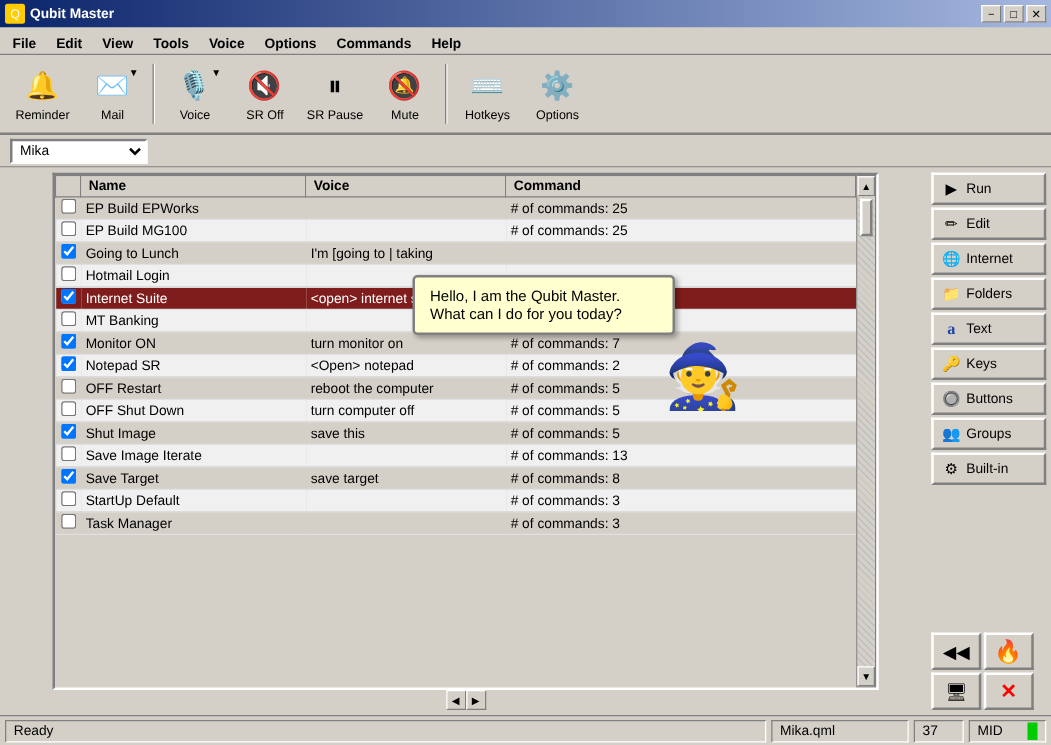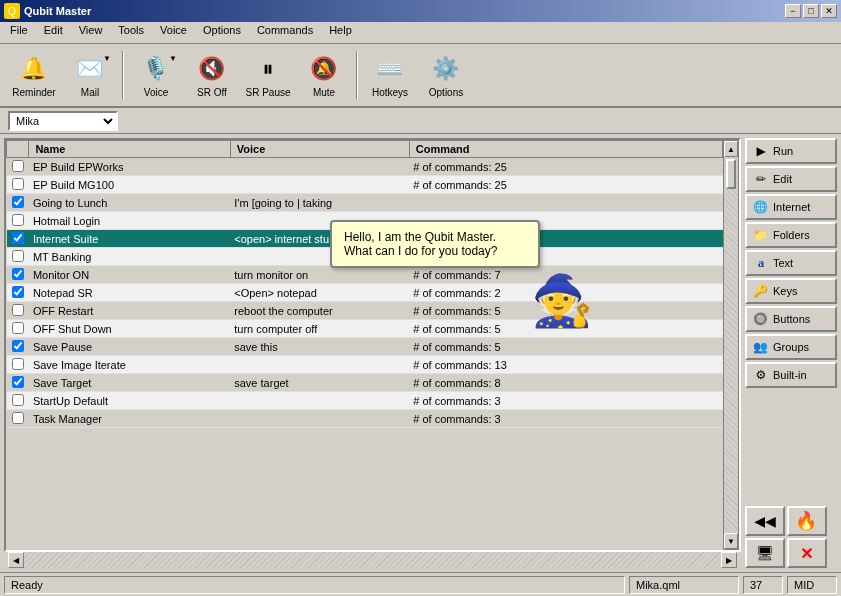--- a/index.html
+++ b/index.html
@@ -55,23 +55,24 @@
       font-size: 9px;
       cursor: pointer;
       color: #000;
     }
 
     
     .menu-bar {
       background: #d4d0c8;
       height: 22px;
       display: flex;
-      align-items: flex-start;
+      align-items: flex-end;
       border-bottom: 1px solid #808080;
       padding: 0 2px;
+      font-weight: bold;
     }
     .menu-item {
       padding: 2px 8px;
       cursor: pointer;
       font-size: 11px;
     }
 
     
     .toolbar {
       background: #d4d0c8;
@@ -160,21 +161,21 @@
       position: sticky;
       top: 0;
     }
     .commands-table tbody tr {
       height: 18px;
     }
     .commands-table tbody tr:nth-child(even) {
       background: #f0f0f0;
     }
     .commands-table tbody tr.selected {
-      background: #0f766e;
+      background: #7f1d1d;
       color: white;
       margin-left: 14px;
     }
     .commands-table td {
       padding: 1px 4px;
       border-bottom: 1px solid #e0e0e0;
       white-space: nowrap;
       overflow: hidden;
     }
     .table-scroll {
@@ -433,21 +434,21 @@
 <div class="status-band">
   <div class="profile-dropdown">
     <select class="profile-select">
       <option>Mika</option>
     </select>
   </div>
 </div>
 
 <div class="main-area">
 
-  <div style="display:flex; flex-direction:column; flex:1; margin:4px 0 4px 4px; overflow:hidden;">
+  <div style="display:flex; flex-direction:column; flex:1; margin:4px 0 4px 4px; overflow:hidden;align-items:center;">
     <div style="display:flex; flex:1; overflow:hidden; border:2px solid; border-color:#808080 #fff #fff #808080;">
       <div class="table-scroll" id="tableScroll">
         <table class="commands-table">
           <thead>
             <tr>
               <th class="cb-cell"></th>
               <th class="col-name">Name</th>
               <th class="col-voice">Voice</th>
               <th class="col-command">Command</th>
             </tr>
@@ -508,21 +509,21 @@
                 <td class="col-command"># of commands: 5</td>
               </tr>
               <tr>
                 <td class="cb-cell"><input type="checkbox" style="width: 12px; height: 12px;"></td>
                 <td class="col-name">OFF Shut Down</td>
                 <td class="col-voice">turn computer off</td>
                 <td class="col-command"># of commands: 5</td>
               </tr>
               <tr>
                 <td class="cb-cell"><input type="checkbox" checked="" style="width: 12px; height: 12px;"></td>
-                <td class="col-name">Save Pause</td>
+                <td class="col-name">Shut Image</td>
                 <td class="col-voice">save this</td>
                 <td class="col-command"># of commands: 5</td>
               </tr>
               <tr>
                 <td class="cb-cell"><input type="checkbox" style="width: 12px; height: 12px;"></td>
                 <td class="col-name">Save Image Iterate</td>
                 <td class="col-voice"></td>
                 <td class="col-command"># of commands: 13</td>
               </tr>
               <tr>
@@ -611,21 +612,21 @@
         <div class="icon-btn" style="color:red;font-size:16px;font-weight:bold;">✕</div>
       </div>
     </div>
   </div>
 </div>
 
 <div class="status-bar">
   <div class="status-segment" style="flex:1;">Ready</div>
   <div class="status-segment" style="width:110px;">Mika.qml</div>
   <div class="status-segment" style="width:40px;">37</div>
-  <div class="status-segment" style="width:50px;display:flex;align-items:center;gap:20px;">
+  <div class="status-segment" style="width:62px;display:flex;align-items:center;gap:20px;">
     <span>MID</span>
     <div class="status-midi-bar"></div>
   </div>
 </div>
 
 <div class="wizard-popup">
   <div class="wizard-bubble">
     <span>Hello, I am the Qubit Master. What can I do for you today?</span>
     <div class="wizard-img">🧙</div>
   </div>

